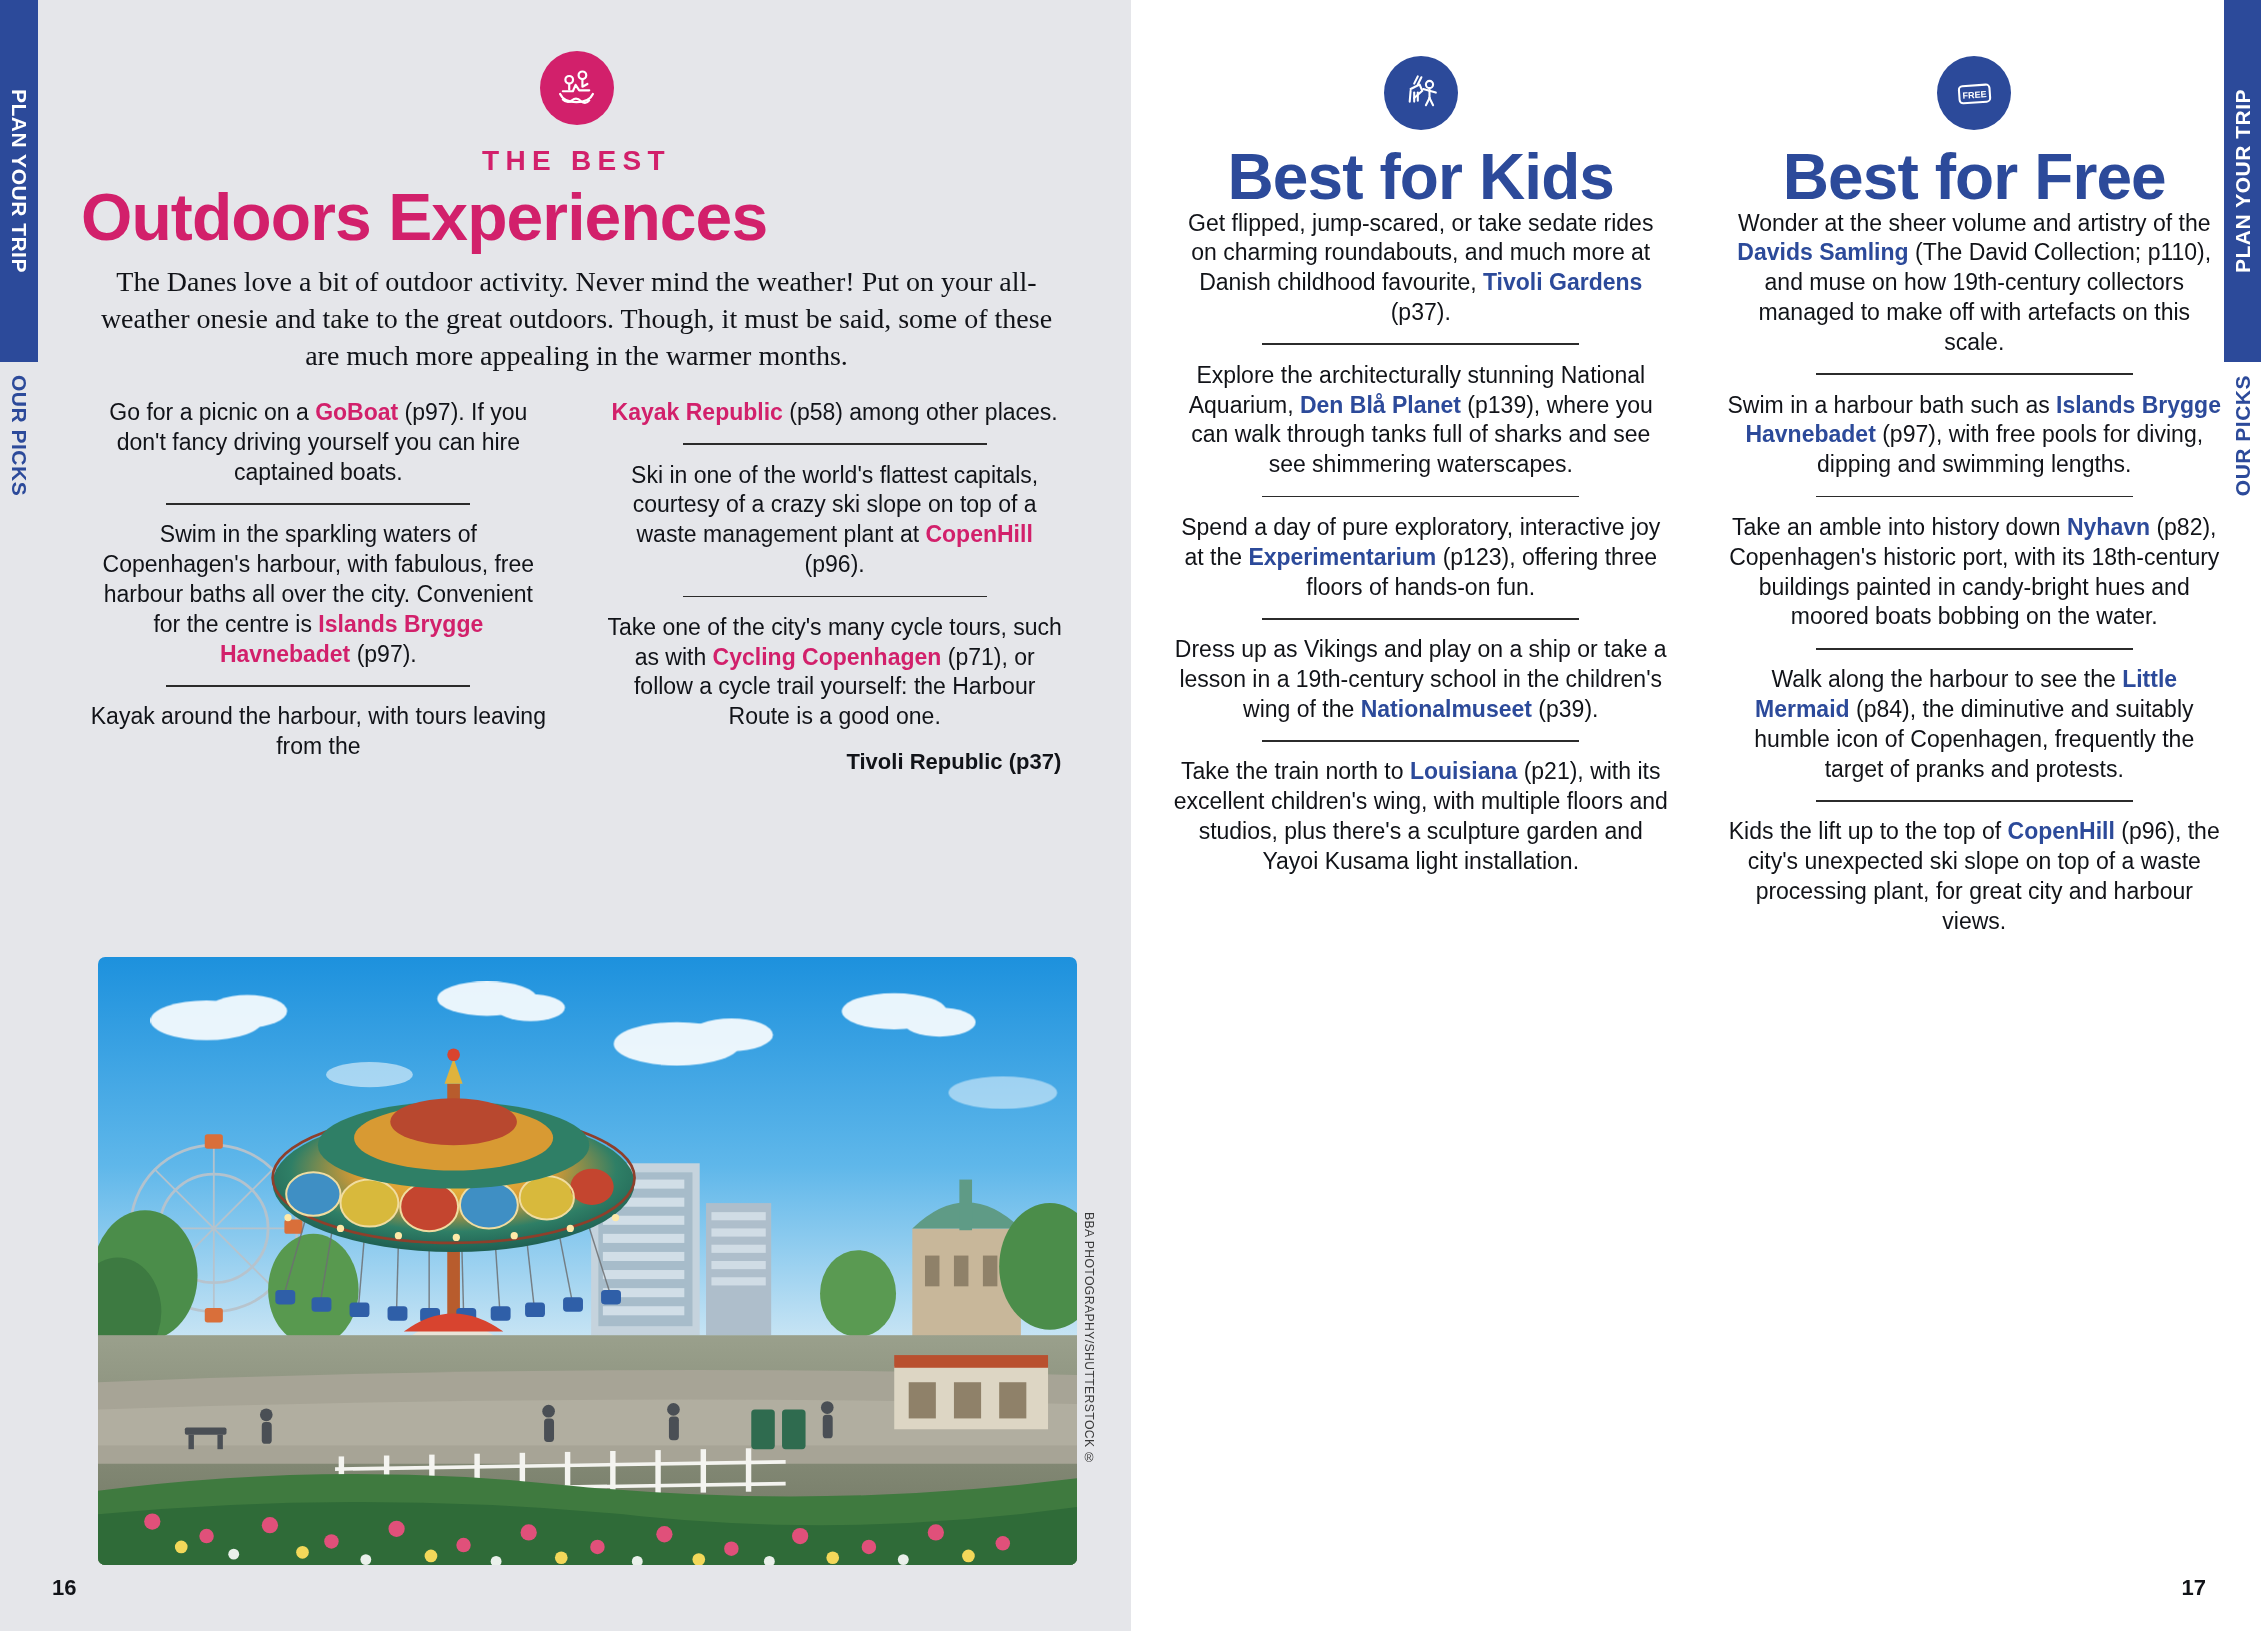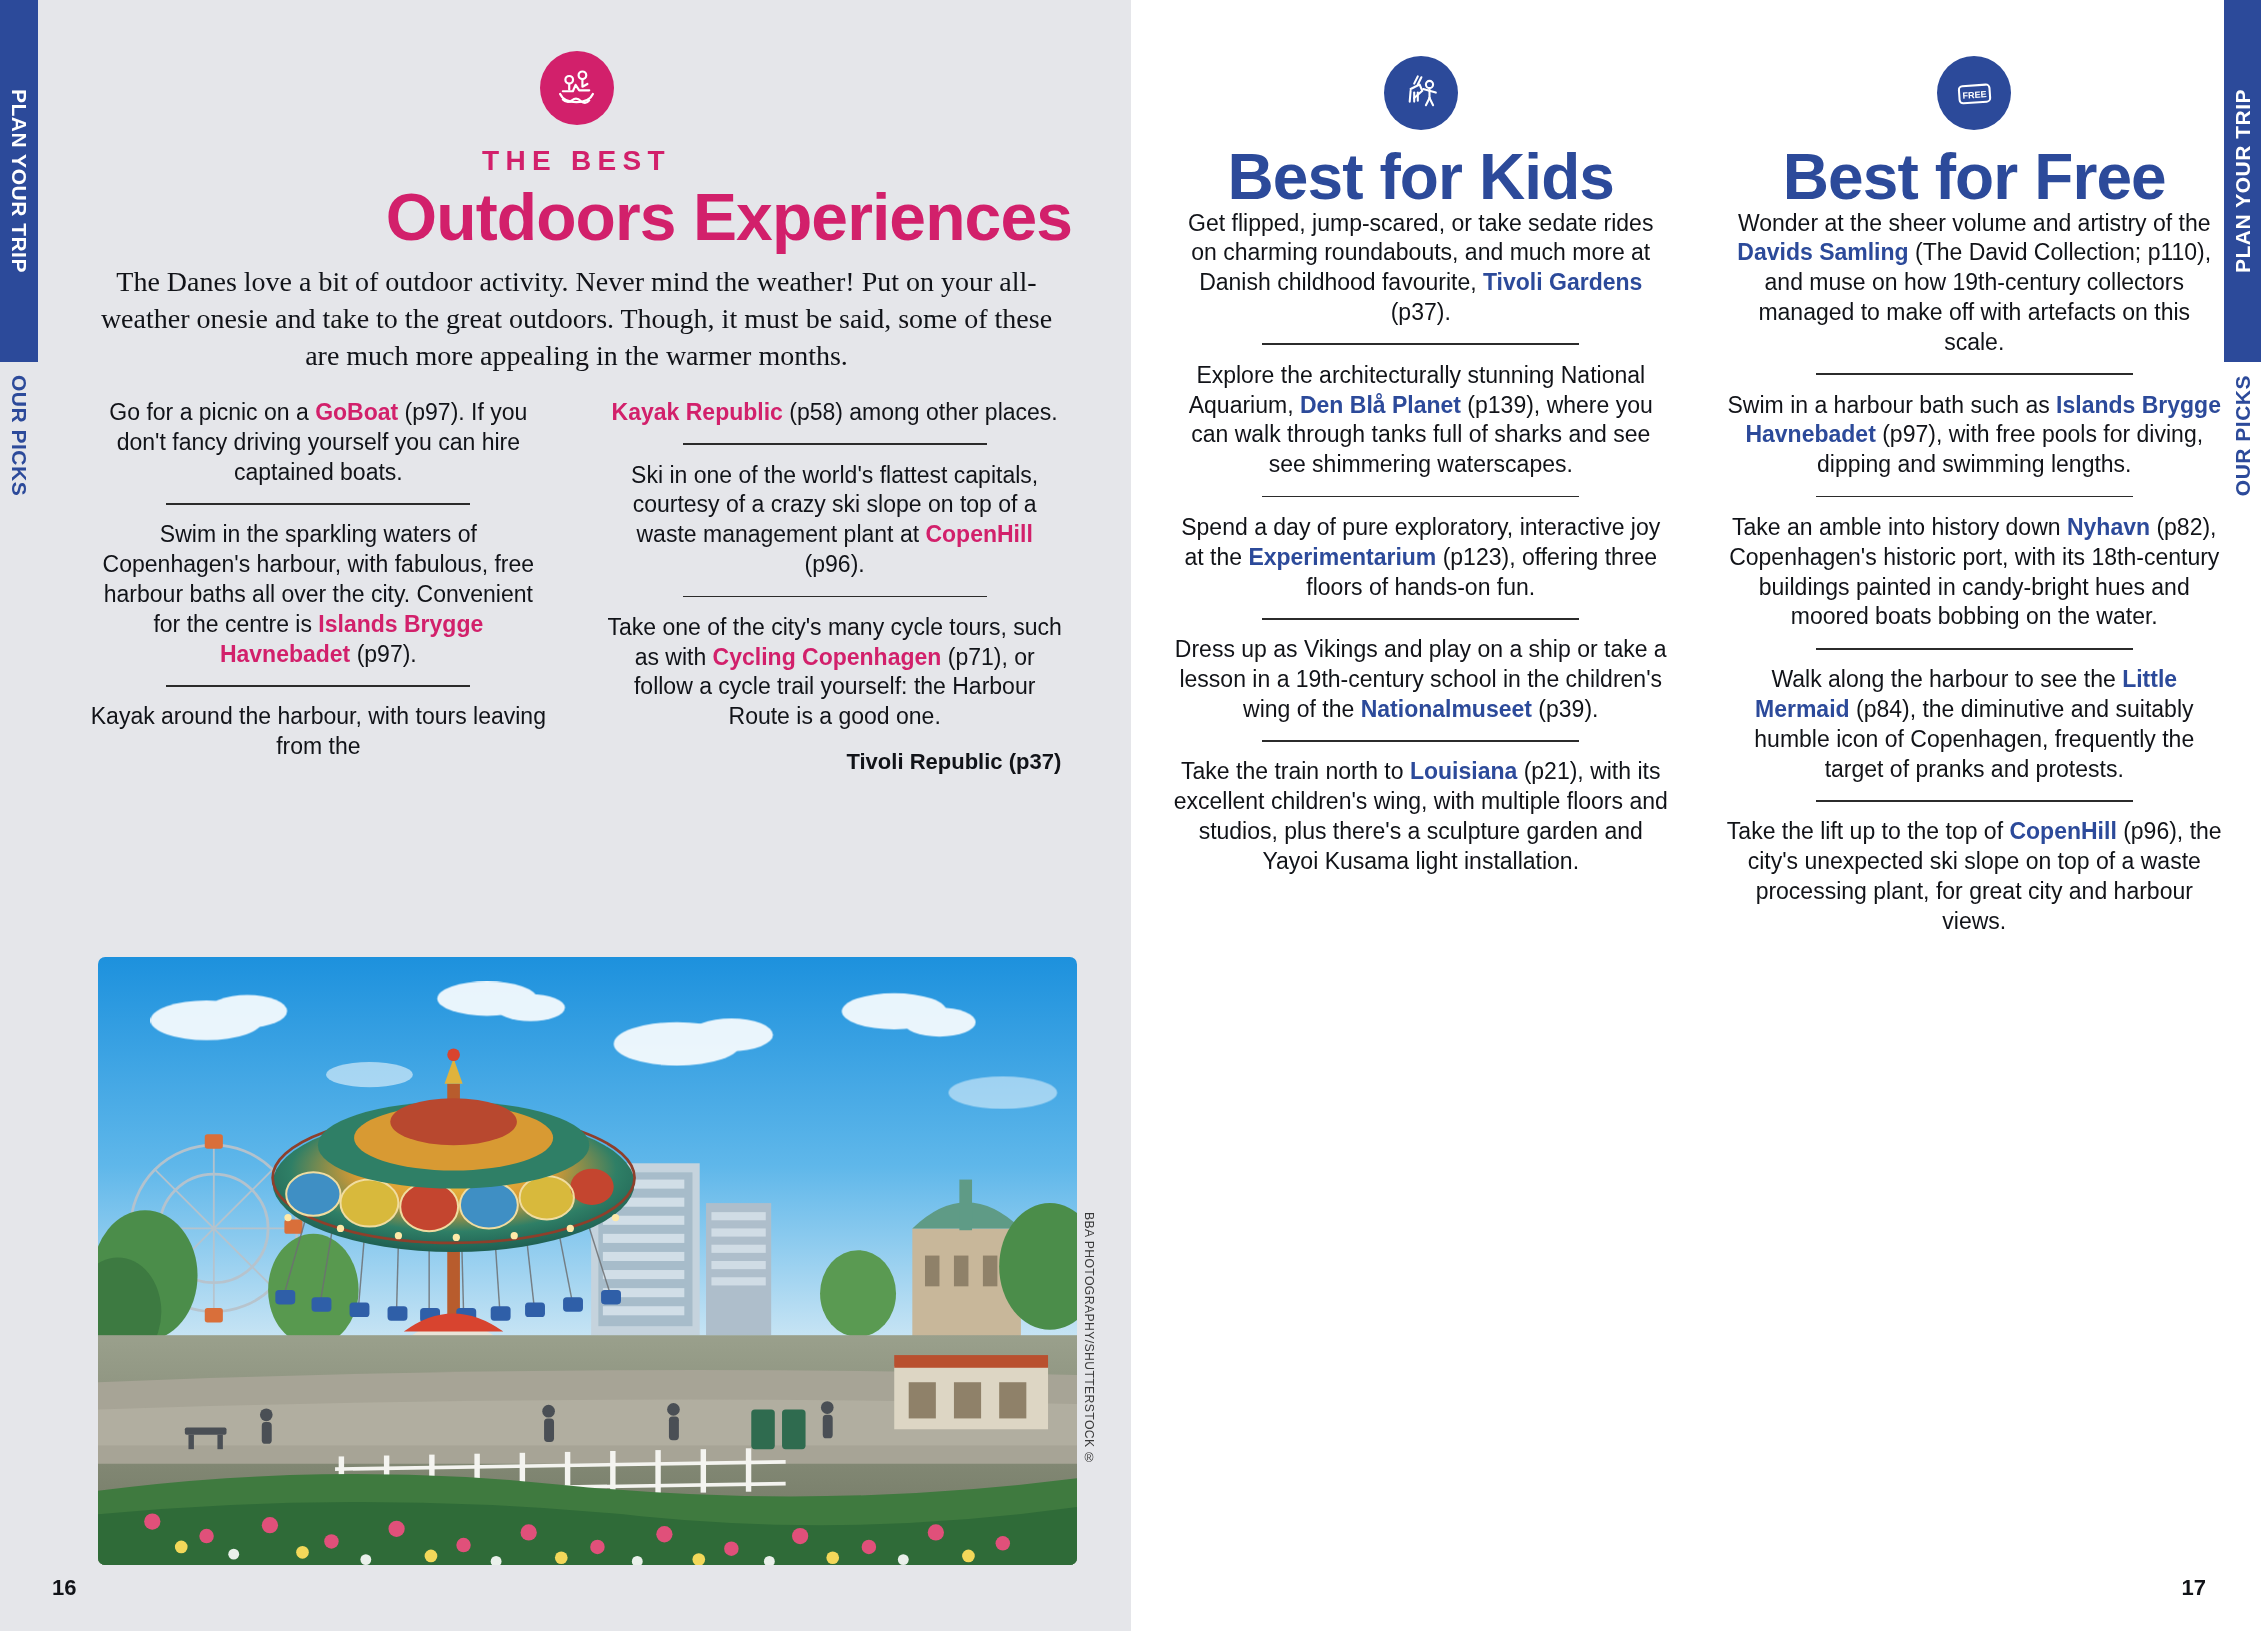--- a/index.html
+++ b/index.html
@@ -72,21 +72,21 @@
   .eyebrow {
     text-align:center;
     color:#d2206b;
     font-size:28px;
     font-weight:bold;
     letter-spacing:6.3px;
     margin-top:20px;
   }
 
   .big-title {
-    text-align:right;
+    text-align:left;
     color:#d2206b;
     font-size:66px;
     font-weight:bold;
     letter-spacing:-0.9px;
     line-height:1.0;
     margin-top:7.2px;
   }
 
   .intro {
     text-align:center;
@@ -601,21 +601,21 @@
           <div class="rp-divider"></div>
           <div class="rp-tip">
             <span>Take an amble into history down </span><span class="blue-b">Nyhavn</span><span> (p82), Copenhagen's historic port, with its 18th-century buildings painted in candy-bright hues and moored boats bobbing on the water.</span>
           </div>
           <div class="rp-divider"></div>
           <div class="rp-tip">
             <span>Walk along the harbour to see the </span><span class="blue-b">Little Mermaid</span><span> (p84), the diminutive and suitably humble icon of Copenhagen, frequently the target of pranks and protests.</span>
           </div>
           <div class="rp-divider"></div>
           <div class="rp-tip">
-            <span>Take the lift up to the top of </span><span class="blue-b">CopenHill</span><span> (p96), the city's unexpected ski slope on top of a waste processing plant, for great city and harbour views.</span>
+            <span>Kids the lift up to the top of </span><span class="blue-b">CopenHill</span><span> (p96), the city's unexpected ski slope on top of a waste processing plant, for great city and harbour views.</span>
           </div>
         </div>
       </div>
 
     </div>
 
     <div class="folio-right">17</div>
   </div>
 
 </div>

